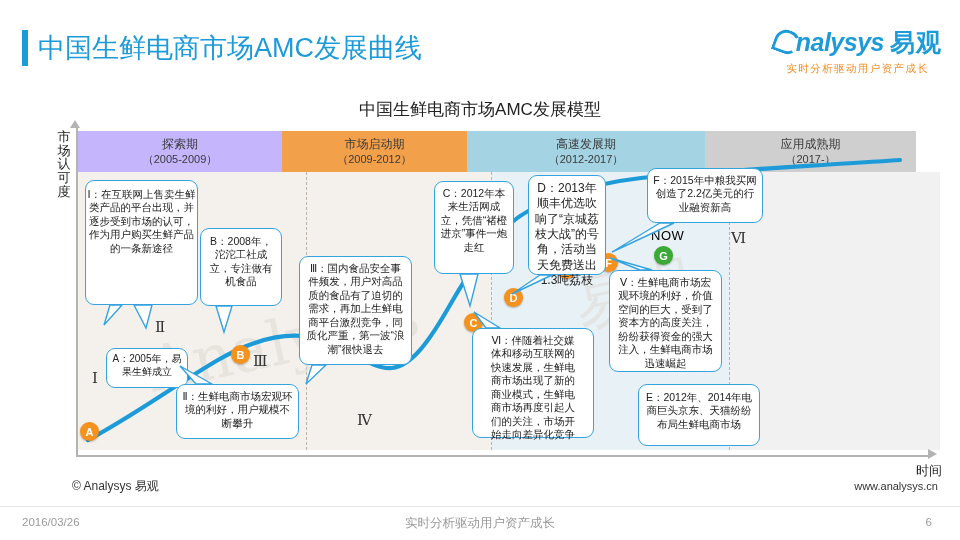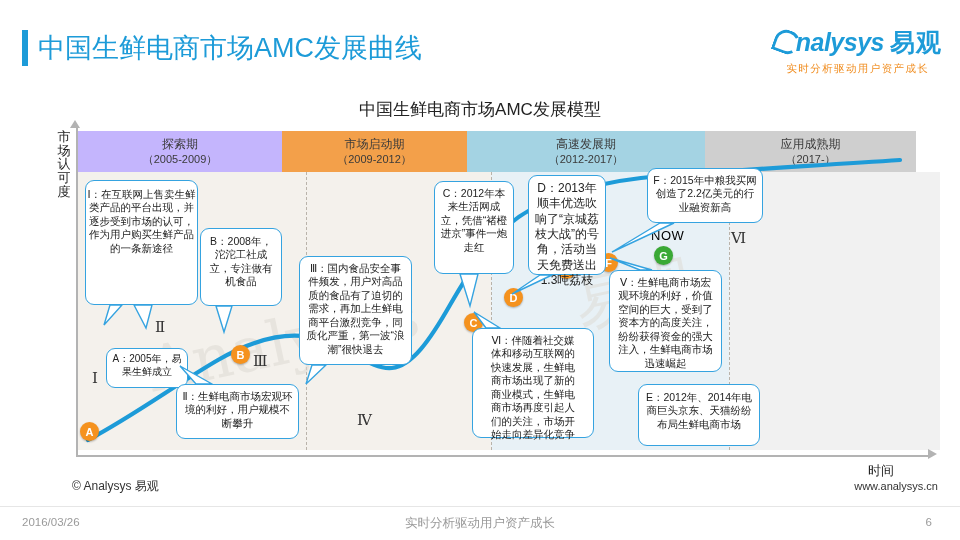--- a/index.html
+++ b/index.html
@@ -42,21 +42,21 @@
       font-family:"DejaVu Serif","Liberation Serif",serif;pointer-events:none;}
   .wm2{position:absolute;left:575px;top:255px;font-size:60px;color:#dedad3;opacity:.5;
       transform:rotate(-12deg);font-family:"DejaVu Serif","Liberation Serif",serif;pointer-events:none;}
 
   
   .y-axis{position:absolute;left:76px;top:126px;width:0;height:330px;border-left:2px solid #b3b3b3;}
   .y-arrow{position:absolute;left:70px;top:120px;width:0;height:0;border-left:5px solid transparent;border-right:5px solid transparent;border-bottom:8px solid #b3b3b3;}
   .x-axis{position:absolute;left:76px;top:455px;width:853px;height:0;border-top:2px solid #b3b3b3;}
   .x-arrow{position:absolute;left:928px;top:449px;width:0;height:0;border-top:5px solid transparent;border-bottom:5px solid transparent;border-left:9px solid #b3b3b3;}
   .y-label{position:absolute;left:55px;top:130px;width:18px;font-size:13px;color:#222;line-height:1.05;text-align:center;}
-  .x-label{position:absolute;left:868px;top:462px;font-size:13px;color:#222;}
+  .x-label{position:absolute;left:916px;top:462px;font-size:13px;color:#222;}
 
   
   .curve-svg{position:absolute;left:0;top:0;width:960px;height:540px;pointer-events:none;}
 
   
   .marker{position:absolute;width:19px;height:19px;border-radius:50%;
     display:flex;align-items:center;justify-content:center;color:#fff;font-size:11px;
     font-weight:bold;box-shadow:0 1px 2px rgba(0,0,0,.28);}
   .m-orange{background:#f5921e;}
   .m-green{background:#3aa935;}

